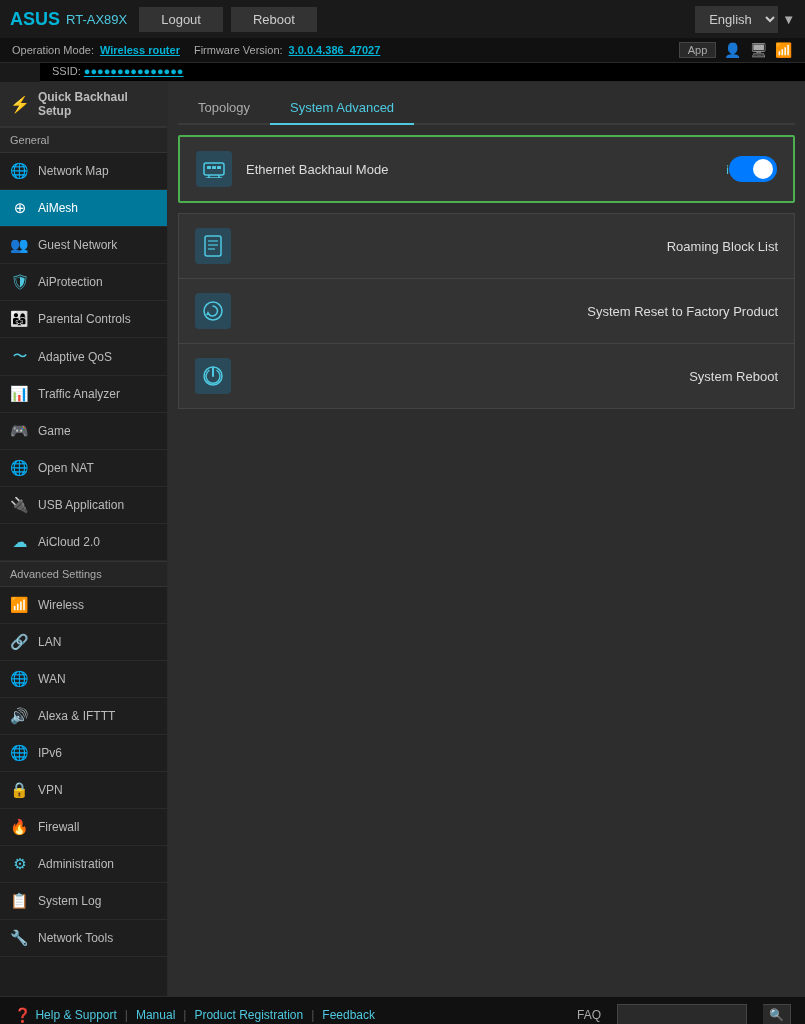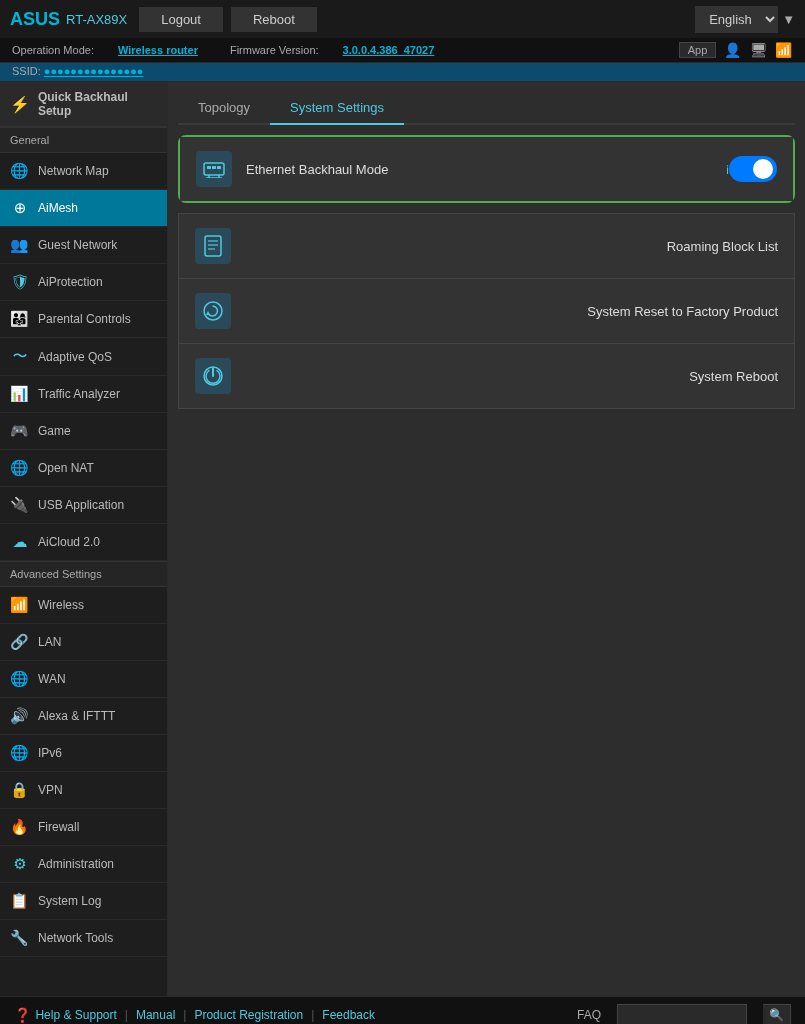--- a/index.html
+++ b/index.html
@@ -47,21 +47,21 @@
 
     
     .info-bar {
       background: #111;
       padding: 4px 12px;
       font-size: 11px;
       color: #aaa;
       border-bottom: 1px solid #2a2a2a;
       display: flex;
       align-items: center;
-      gap: 24px;
+      gap: 6px;
     }
     .info-bar .label { color: #aaa; }
     .info-bar .value { color: #00b4d8; text-decoration: underline; font-weight: bold; }
     .info-bar-right {
       margin-left: auto;
       display: flex;
       align-items: center;
       gap: 8px;
     }
     .app-btn {
@@ -152,21 +152,21 @@
     
     .panel {
       background: #333;
       border: 1px solid #444;
       margin-top: 0;
     }
 
     
     .panel-highlighted {
       border: 2px solid #4caf50;
-      border-radius: 8px;
+      border-radius: 2px;
       margin-bottom: 0;
     }
 
     .panel-row {
       display: flex;
       align-items: center;
       padding: 14px 16px;
       border-bottom: 1px solid #444;
       background: #333;
     }
@@ -284,25 +284,26 @@
       border: 1px solid #444;
       border-left: none;
       color: #aaa;
       padding: 3px 6px;
       cursor: pointer;
       font-size: 12px;
     }
 
     
     .ssid-row {
-      background: #0c4a6e;
+      background: #000000;
       padding: 2px 12px 4px;
       font-size: 11px;
       color: #aaa;
       border-bottom: 1px solid #2a2a2a;
+      margin-left: 40px;
     }
     .ssid-row .ssid-value {
       color: #00b4d8;
       text-decoration: underline;
     }
   </style>
 </head>
 <body>
 
 <div class="top-bar">
@@ -432,21 +433,21 @@
     <div class="sidebar-item">
       <span class="si-icon">🔧</span>
       <span>Network Tools</span>
     </div>
   </div>
 
   <div class="content-area">
 
     <div class="tabs">
       <div class="tab">Topology</div>
-      <div class="tab active">System Settings</div>
+      <div class="tab active">System Advanced</div>
     </div>
 
     <div class="panel panel-highlighted" style="margin-top:10px;">
       <div class="panel-row">
         <div class="row-icon">
           <svg width="22" height="18" viewBox="0 0 22 18" fill="none">
             <rect x="1" y="3" width="20" height="12" rx="2" stroke="#4ec9e0" stroke-width="1.5" fill="none"></rect>
             <line x1="6" y1="15" x2="6" y2="18" stroke="#4ec9e0" stroke-width="1.5"></line>
             <line x1="16" y1="15" x2="16" y2="18" stroke="#4ec9e0" stroke-width="1.5"></line>
             <line x1="3" y1="18" x2="19" y2="18" stroke="#4ec9e0" stroke-width="1.5"></line>

